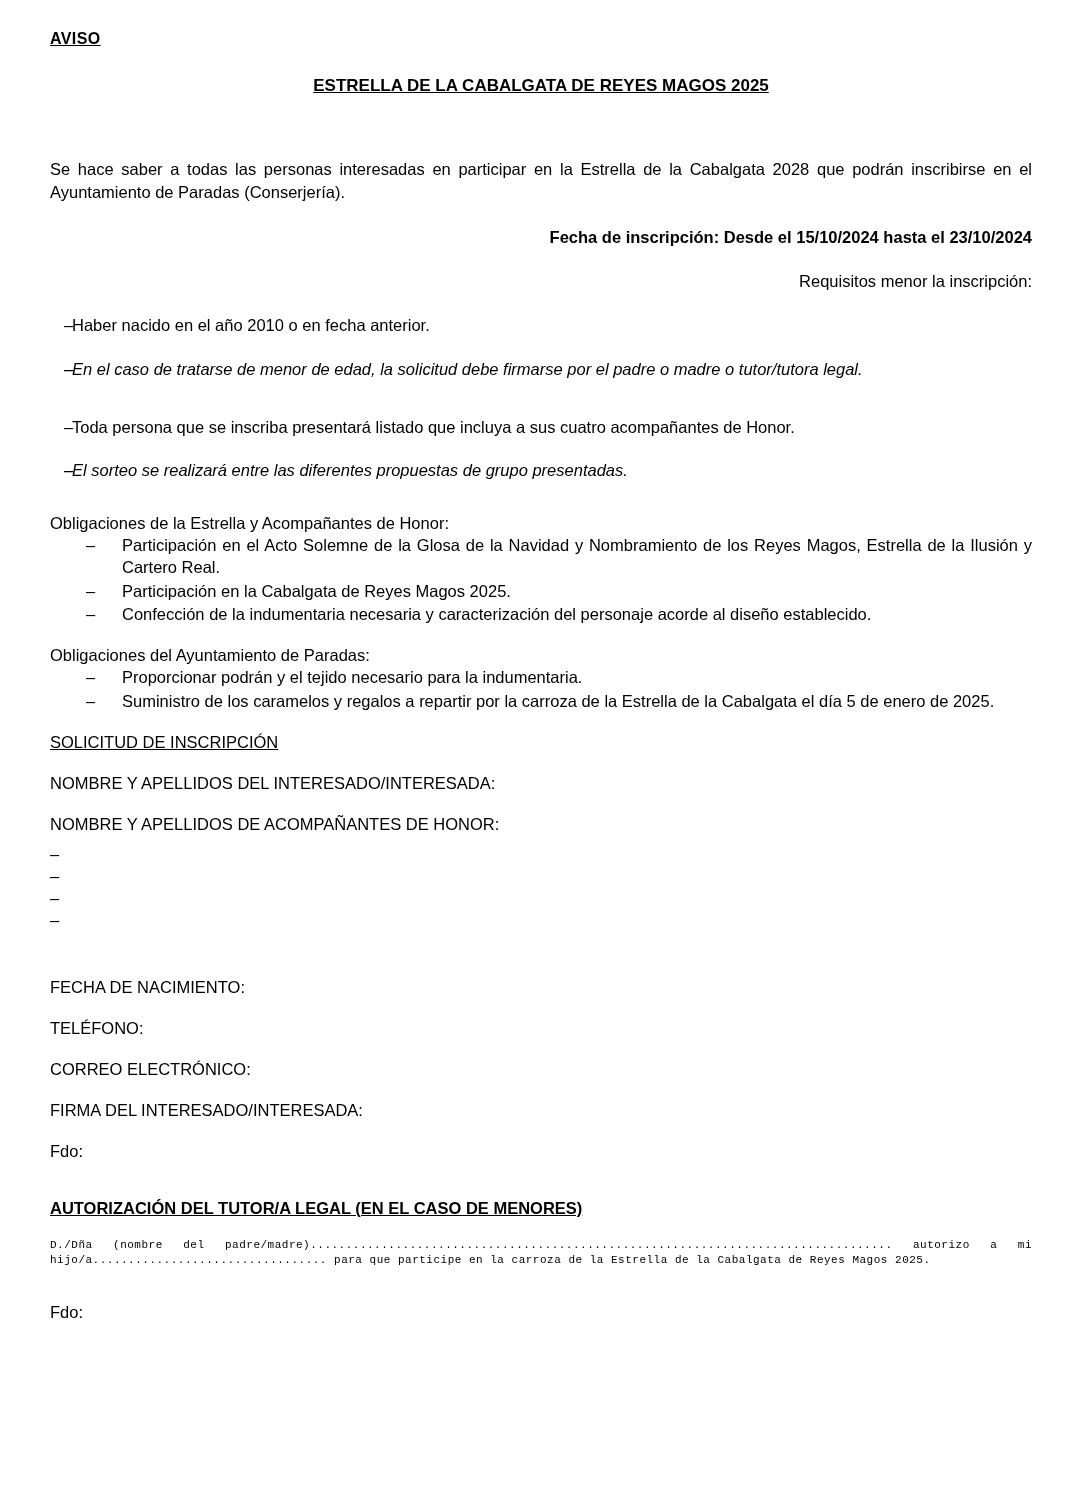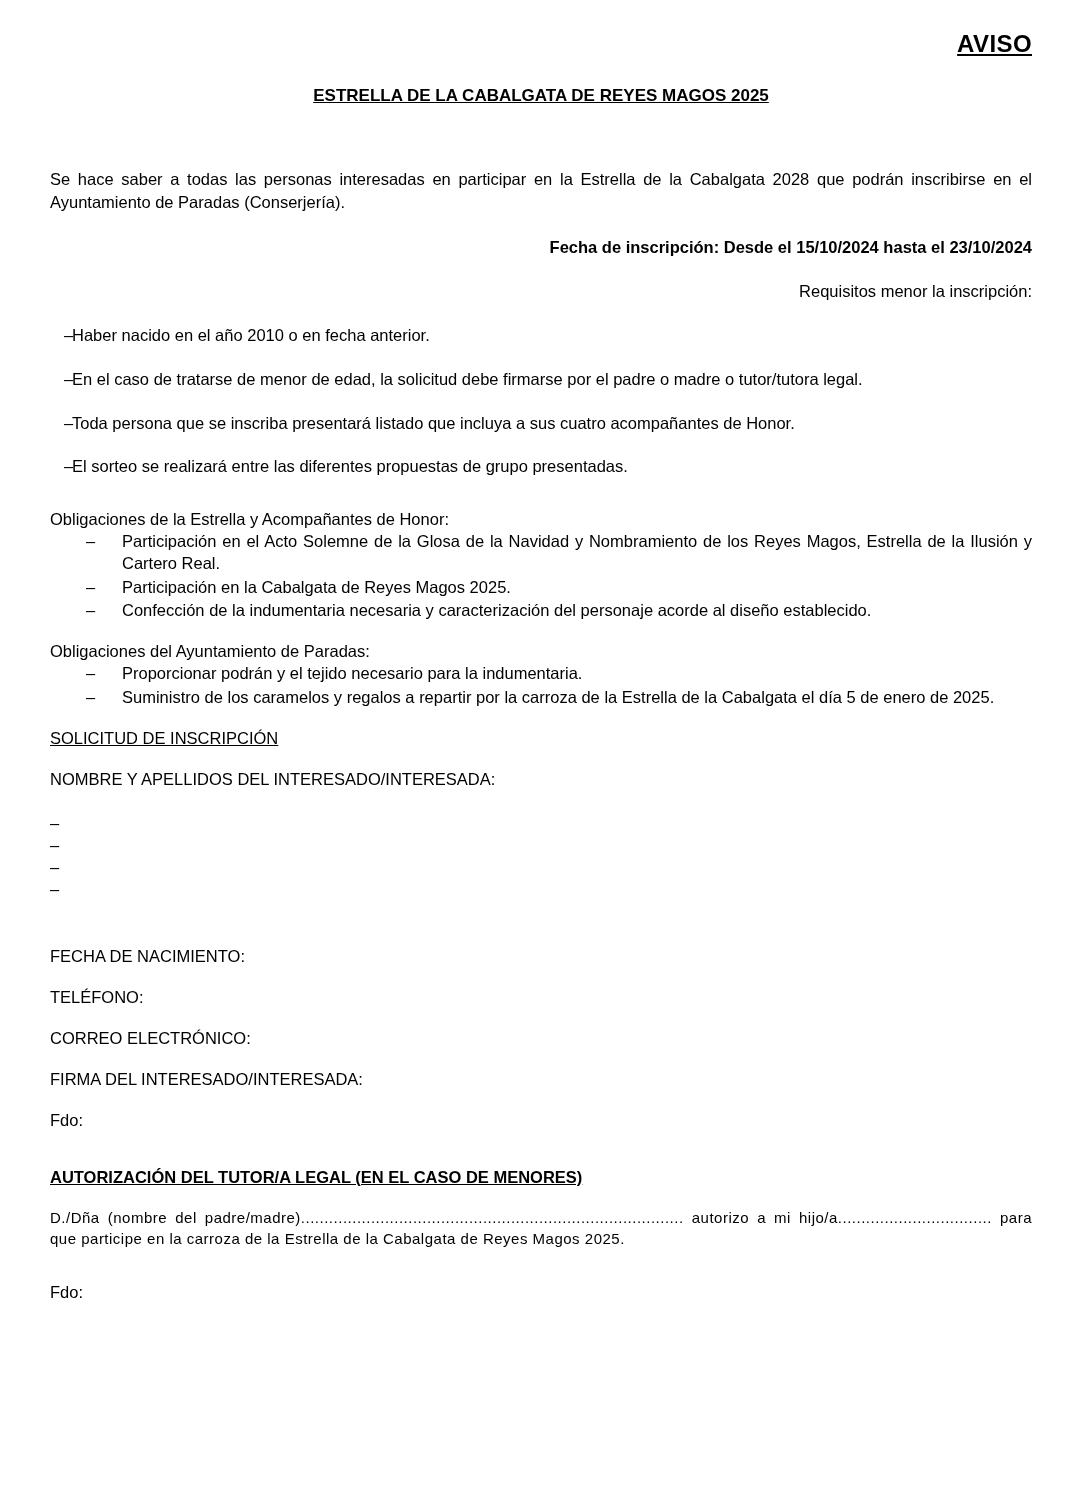--- a/index.html
+++ b/index.html
@@ -16,22 +16,22 @@
   }
   .page {
     position: relative;
     width: 1076px;
     height: 1500px;
     box-sizing: border-box;
     padding: 22px 44px 0 50px;
     background: #ffffff;
   }
   .doc-title {
-    text-align: right;
-    font-size: 24px;
+    text-align: left;
+    font-size: 16px;
     font-weight: bold;
     text-decoration: underline;
     letter-spacing: 0.4px;
     margin: 8px 0 0 0;
   }
   .doc-subtitle {
     text-align: center;
     font-size: 17px;
     font-weight: bold;
     text-decoration: underline;
@@ -96,24 +96,25 @@
     font-size: 16.5px;
     line-height: 1.55;
     height: 22px;
   }
   .spacer-sm { height: 10px; }
   .spacer-md { height: 26px; }
   .auth-block {
     margin-top: 6px;
   }
   .auth-para {
-    font-size: 15px;
+    font-size: 11px;
     line-height: 1.4;
     text-align: justify;
     margin: 0 0 34px 0;
+    font-family: Liberation Mono, monospace;
   }
   .dots { letter-spacing: 0.5px; }
 </style>
 </head>
 <body>
 
 <div class="page">
 
   <h1 class="doc-title">AVISO</h1>
   <h2 class="doc-subtitle">ESTRELLA DE LA CABALGATA DE REYES MAGOS 2025</h2>
@@ -121,23 +122,23 @@
   <div class="body-block">
 
     <p class="para">Se hace saber a todas las personas interesadas en participar en la Estrella de la Cabalgata 2028 que podrán inscribirse en el Ayuntamiento de Paradas (Conserjería).</p>
 
     <p class="para nojust bold">Fecha de inscripción: Desde el 15/10/2024 hasta el 23/10/2024</p>
 
     <p class="para nojust">Requisitos menor la inscripción:</p>
 
     <ul class="dashlist" style="padding-left:0;">
       <li style="padding-left:22px; margin-bottom:22px;">Haber nacido en el año 2010 o en fecha anterior.</li>
-      <li style="padding-left:22px; margin-bottom:22px;">En el caso de tratarse de menor de edad, la solicitud debe firmarse por el padre o madre o tutor/tutora legal.</li>
+      <li style="padding-left:22px; margin-bottom:36px;font-style:italic;">En el caso de tratarse de menor de edad, la solicitud debe firmarse por el padre o madre o tutor/tutora legal.</li>
       <li style="padding-left:22px; margin-bottom:22px;">Toda persona que se inscriba presentará listado que incluya a sus cuatro acompañantes de Honor.</li>
-      <li style="padding-left:22px; margin-bottom:22px;">El sorteo se realizará entre las diferentes propuestas de grupo presentadas.</li>
+      <li style="padding-left:22px; margin-bottom:22px;font-style:italic;">El sorteo se realizará entre las diferentes propuestas de grupo presentadas.</li>
     </ul>
 
     <div class="spacer-sm"></div>
 
     <p class="section-head">Obligaciones de la Estrella y Acompañantes de Honor:</p>
     <ul class="dashlist">
       <li>Participación en el Acto Solemne de la Glosa de la Navidad y Nombramiento de los Reyes Magos, Estrella de la Ilusión y Cartero Real.</li>
       <li>Participación en la Cabalgata de Reyes Magos 2025.</li>
       <li>Confección de la indumentaria necesaria y caracterización del personaje acorde al diseño establecido.</li>
     </ul>
@@ -145,20 +146,21 @@
     <p class="section-head">Obligaciones del Ayuntamiento de Paradas:</p>
     <ul class="dashlist">
       <li>Proporcionar podrán y el tejido necesario para la indumentaria.</li>
       <li>Suministro de los caramelos y regalos a repartir por la carroza de la Estrella de la Cabalgata el día 5 de enero de 2025.</li>
     </ul>
 
     <p class="underline-head">SOLICITUD DE INSCRIPCIÓN</p>
 
     <p class="field-line">NOMBRE Y APELLIDOS DEL INTERESADO/INTERESADA:</p>
 
+    <p class="field-line" style="margin-bottom:8px;">NOMBRE Y APELLIDOS DE ACOMPAÑANTES DE HONOR:</p>
 
     <ul class="blank-dashes">
       <li>–</li>
       <li>–</li>
       <li>–</li>
       <li>–</li>
     </ul>
 
     <div class="spacer-md"></div>
 

